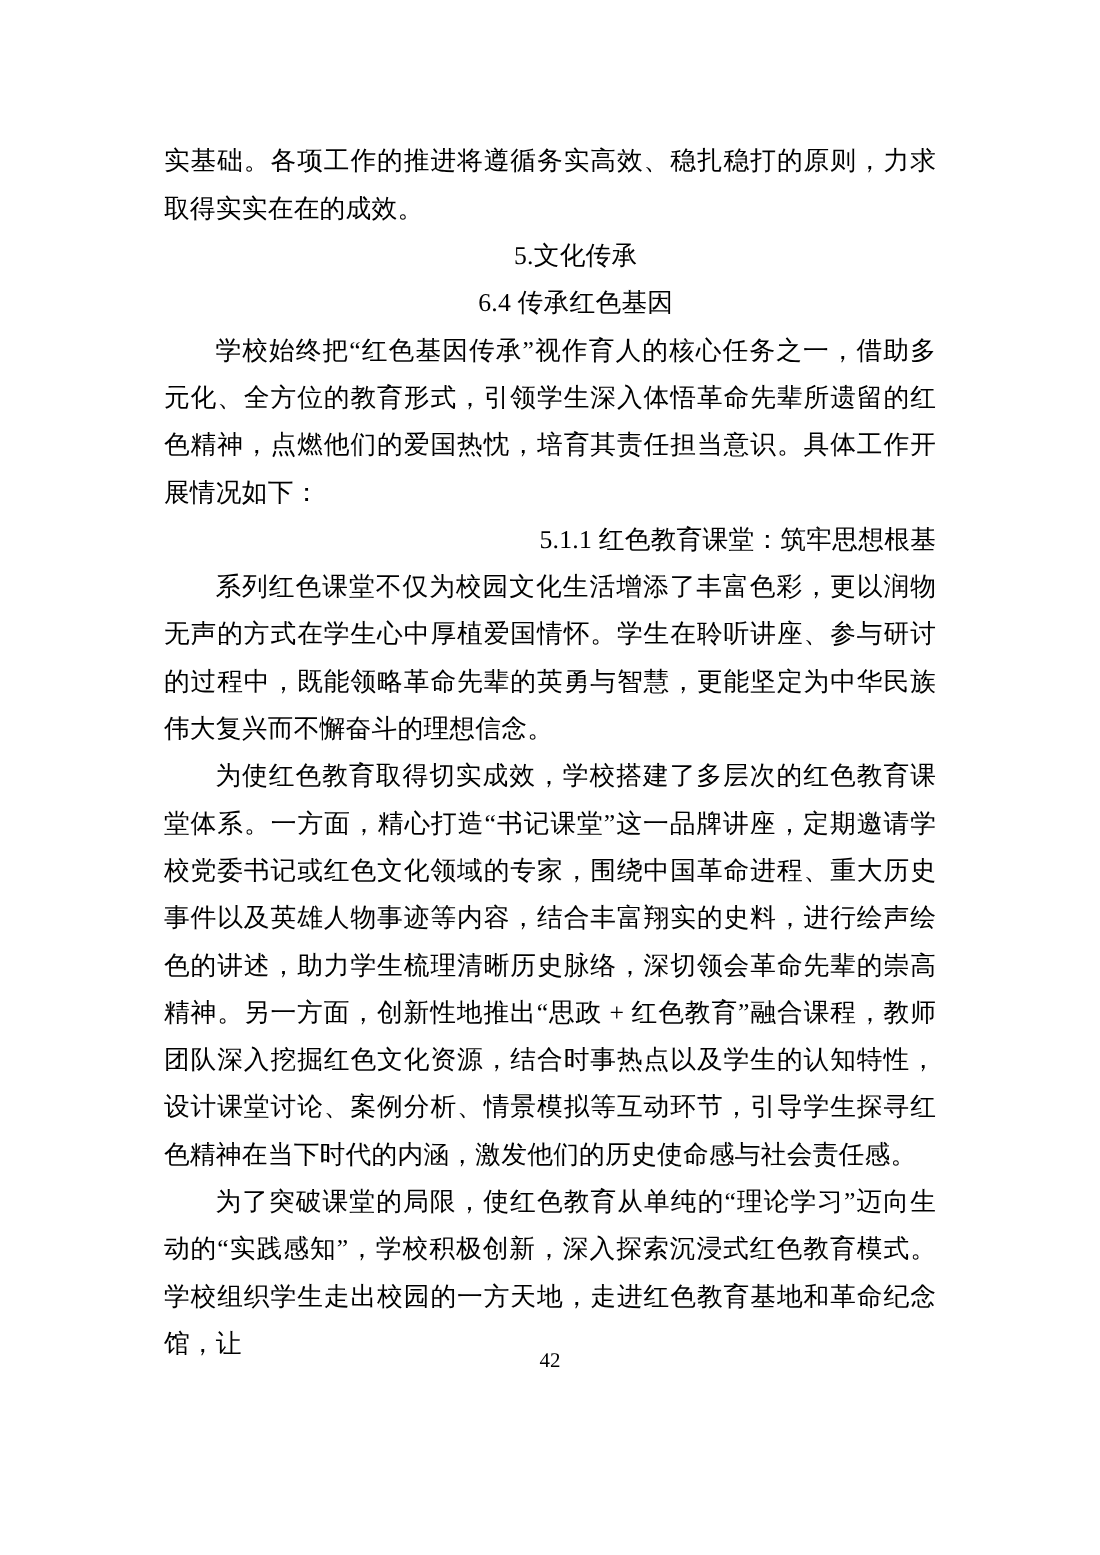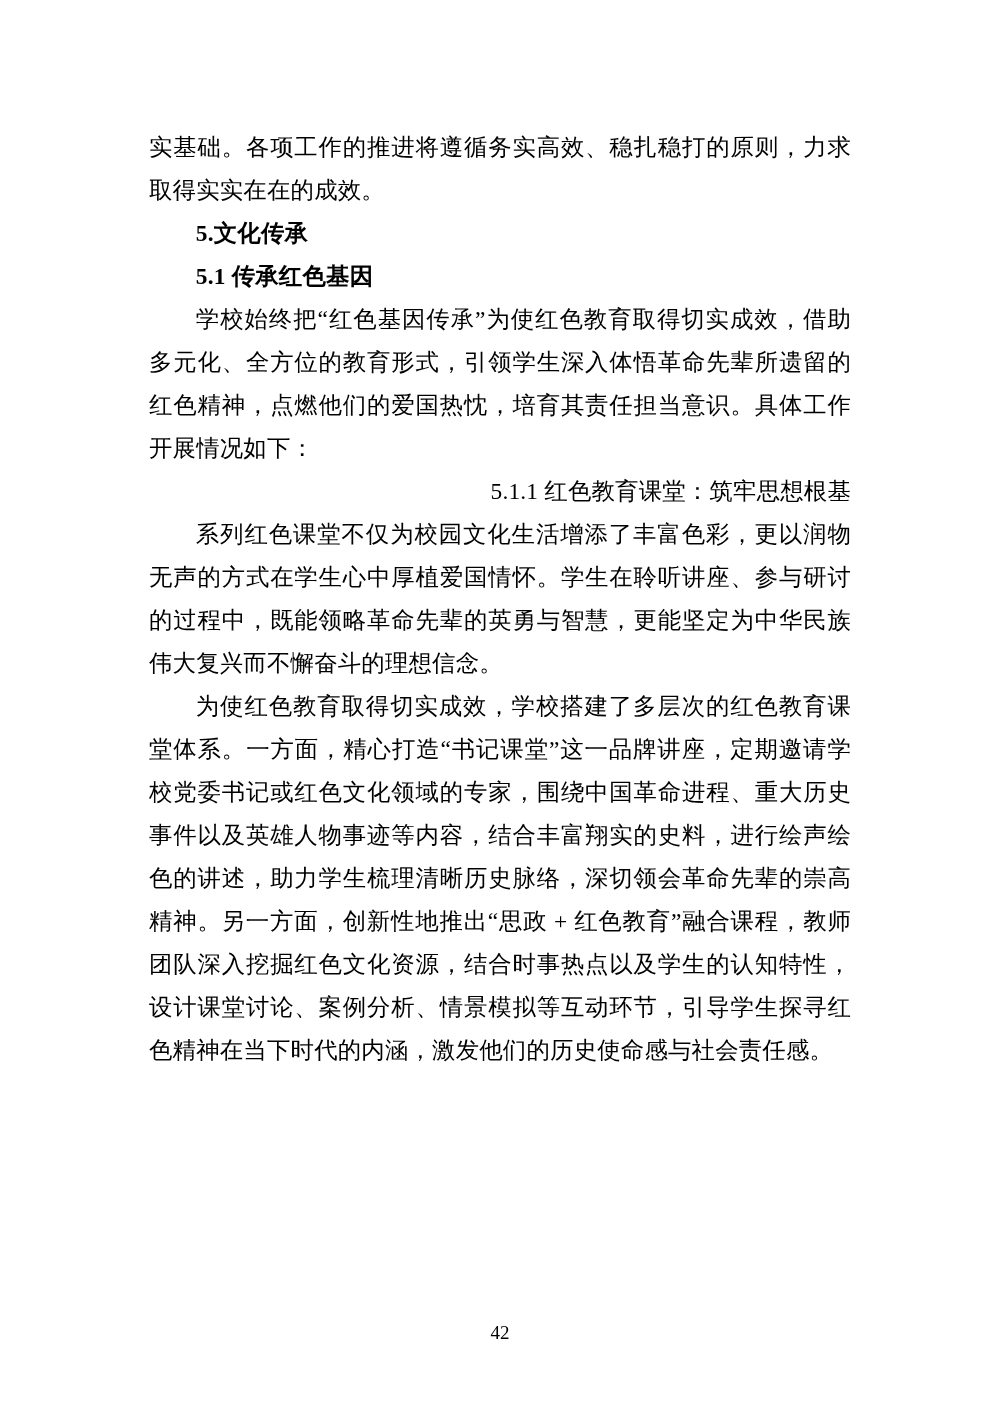--- a/index.html
+++ b/index.html
@@ -30,45 +30,46 @@
     margin: 0;
     padding: 0;
     text-indent: 2em;
     letter-spacing: 0.2px;
     word-break: break-all;
   }
   .para.no-indent {
     text-indent: 0;
   }
   .para.heading {
-    font-weight: bold;
-    text-align: left;
+    font-weight: normal;
+    text-align: center;
   }
   .para.subheading {
     font-weight: normal;
     text-align: right;
   }
   .page-number {
     position: absolute;
     left: 0;
     right: 0;
-    top: 1321px;
+    top: 1226px;
     text-align: center;
     font-size: 19px;
     line-height: 24px;
     color: #000000;
   }
 </style>
 </head>
 <body>
 
 <div class="page">
   <div class="content">
     <p class="para no-indent">实基础。各项工作的推进将遵循务实高效、稳扎稳打的原则，力求取得实实在在的成效。</p>
     <p class="para heading">5.文化传承</p>
-    <p class="para heading">5.1 传承红色基因</p>
-    <p class="para">学校始终把“红色基因传承”为使红色教育取得切实成效，借助多元化、全方位的教育形式，引领学生深入体悟革命先辈所遗留的红色精神，点燃他们的爱国热忱，培育其责任担当意识。具体工作开展情况如下：</p>
+    <p class="para heading">6.4 传承红色基因</p>
+    <p class="para">学校始终把“红色基因传承”视作育人的核心任务之一，借助多元化、全方位的教育形式，引领学生深入体悟革命先辈所遗留的红色精神，点燃他们的爱国热忱，培育其责任担当意识。具体工作开展情况如下：</p>
     <p class="para subheading">5.1.1 红色教育课堂：筑牢思想根基</p>
     <p class="para">系列红色课堂不仅为校园文化生活增添了丰富色彩，更以润物无声的方式在学生心中厚植爱国情怀。学生在聆听讲座、参与研讨的过程中，既能领略革命先辈的英勇与智慧，更能坚定为中华民族伟大复兴而不懈奋斗的理想信念。</p>
     <p class="para">为使红色教育取得切实成效，学校搭建了多层次的红色教育课堂体系。一方面，精心打造“书记课堂”这一品牌讲座，定期邀请学校党委书记或红色文化领域的专家，围绕中国革命进程、重大历史事件以及英雄人物事迹等内容，结合丰富翔实的史料，进行绘声绘色的讲述，助力学生梳理清晰历史脉络，深切领会革命先辈的崇高精神。另一方面，创新性地推出“思政 + 红色教育”融合课程，教师团队深入挖掘红色文化资源，结合时事热点以及学生的认知特性，设计课堂讨论、案例分析、情景模拟等互动环节，引导学生探寻红色精神在当下时代的内涵，激发他们的历史使命感与社会责任感。</p>
+    <p class="para">为了突破课堂的局限，使红色教育从单纯的“理论学习”迈向生动的“实践感知”，学校积极创新，深入探索沉浸式红色教育模式。学校组织学生走出校园的一方天地，走进红色教育基地和革命纪念馆，让</p>
   </div>
   <div class="page-number">42</div>
 </div>
 
 </body></html>

